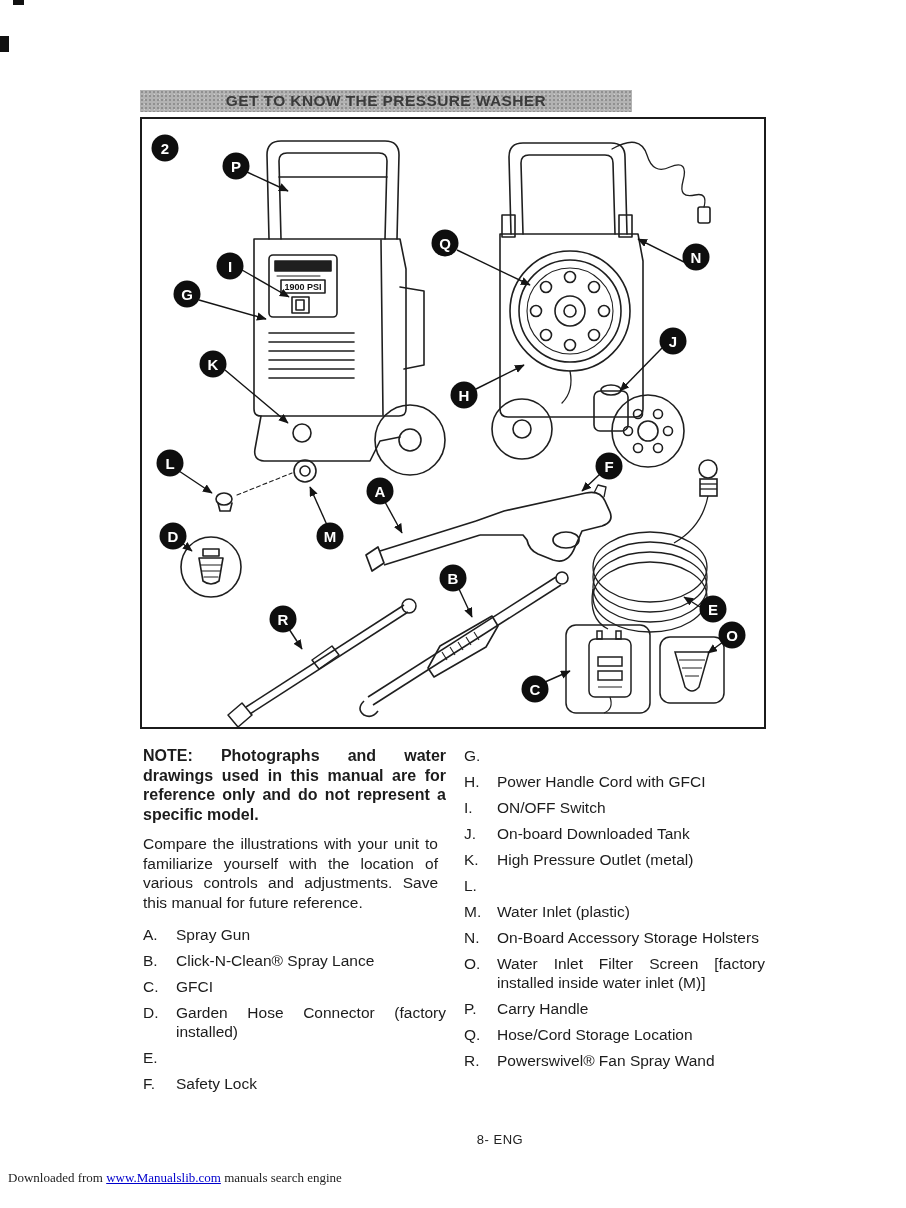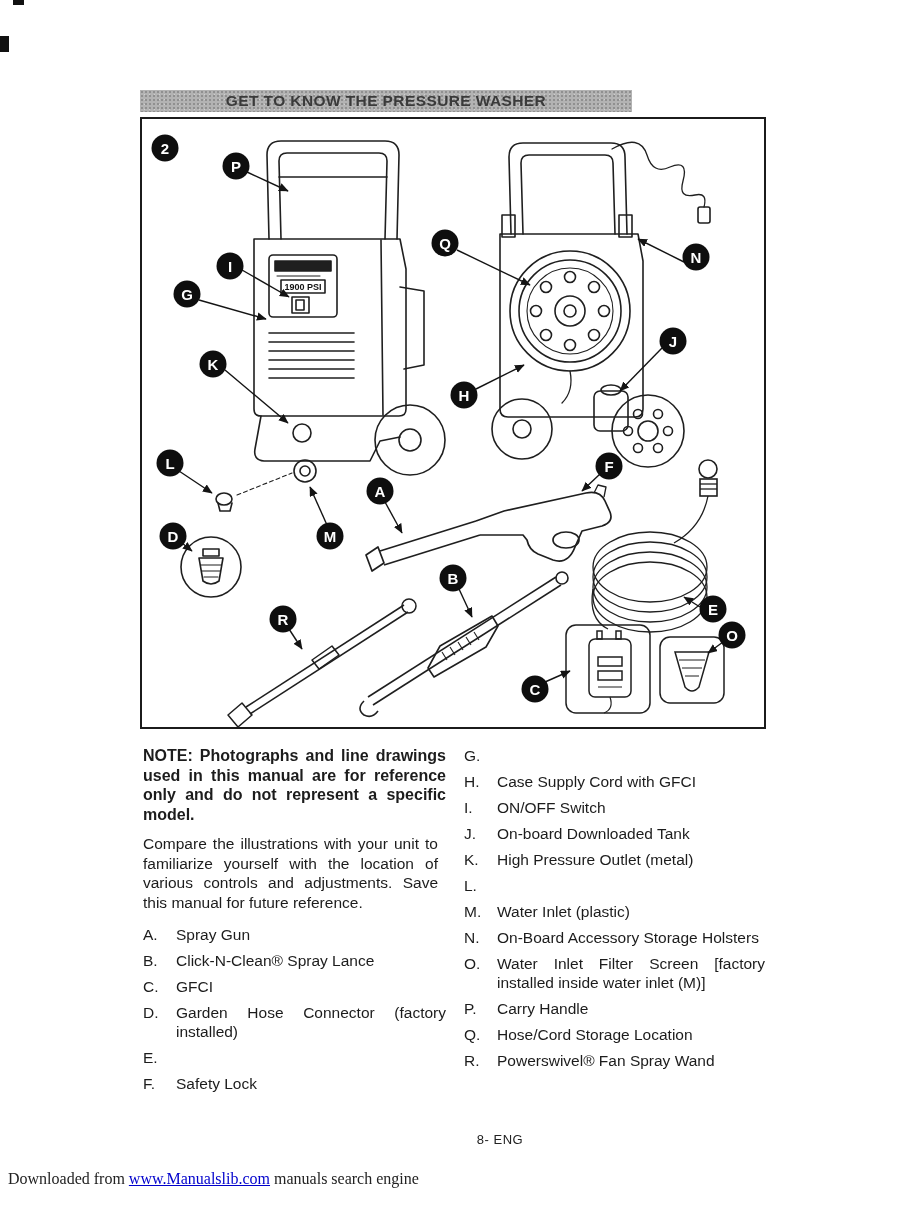--- a/index.html
+++ b/index.html
@@ -52,21 +52,21 @@
     font-size:15.5px; line-height:19px;
   }
   .part-label { text-align:justify; }
 
   .page-number {
     position:absolute; left:0; top:1132px; width:906px; text-align:center;
     font-size:13px; letter-spacing:0.5px; color:#222;padding-left:47px;
   }
   .watermark {
     position:absolute; left:8px; top:1170px;
-    font-family:"Liberation Serif", serif; font-size:16px; color:#222;
+    font-family:"Liberation Serif", serif; font-size:13px; color:#222;
   }
   .wm-link { color:#0000cc; text-decoration:underline; cursor:pointer; }
 </style>
 </head>
 <body>
 
 <div class="page">
 
   <div class="artifact artifact-a"></div>
   <div class="artifact artifact-b"></div>
@@ -258,21 +258,21 @@
         <div class="callout" style="left: 554px; top: 138px;">N</div>
         <div class="callout" style="left: 531px; top: 222px;">J</div>
         <div class="callout" style="left: 467px; top: 347px;">F</div>
         <div class="callout" style="left: 571px; top: 490px;">E</div>
         <div class="callout" style="left: 590px; top: 516px;">O</div>
         <div class="callout" style="left: 393px; top: 570px;">C</div>
       </div>
   </div>
 
   <div class="col col-left">
-    <p class="note-bold">NOTE: Photographs and line drawings used in this manual are for reference only and do not represent a specific model.</p>
+    <p class="note-bold">NOTE: Photographs and water drawings used in this manual are for reference only and do not represent a specific model.</p>
     <p class="body-para">Compare the illustrations with your unit to familiarize yourself with the location of various controls and adjustments. Save this manual for future reference.</p>
     <div class="parts">
         <div class="part-item">
           <span class="part-letter">A.</span>
           <span class="part-label">Spray Gun</span>
         </div>
         <div class="part-item">
           <span class="part-letter">B.</span>
           <span class="part-label">Click-N-Clean® Spray Lance</span>
         </div>
@@ -294,21 +294,21 @@
       </div>
   </div>
 
   <div class="col col-right">
     <div class="parts">
         <div class="part-item">
           <span class="part-letter">G.</span>
         </div>
         <div class="part-item">
           <span class="part-letter">H.</span>
-          <span class="part-label">Case Supply Cord with GFCI</span>
+          <span class="part-label">Power Handle Cord with GFCI</span>
         </div>
         <div class="part-item">
           <span class="part-letter">I.</span>
           <span class="part-label">ON/OFF Switch</span>
         </div>
         <div class="part-item">
           <span class="part-letter">J.</span>
           <span class="part-label">On-board Downloaded Tank</span>
         </div>
         <div class="part-item">

